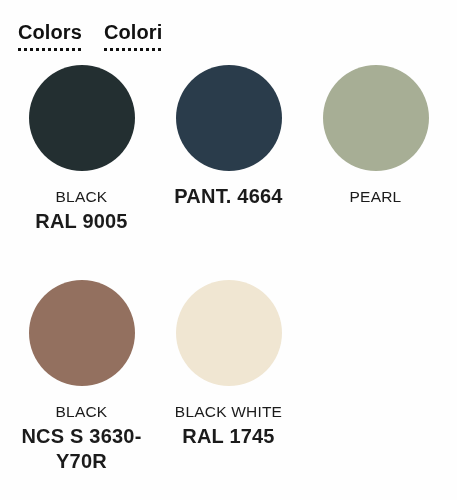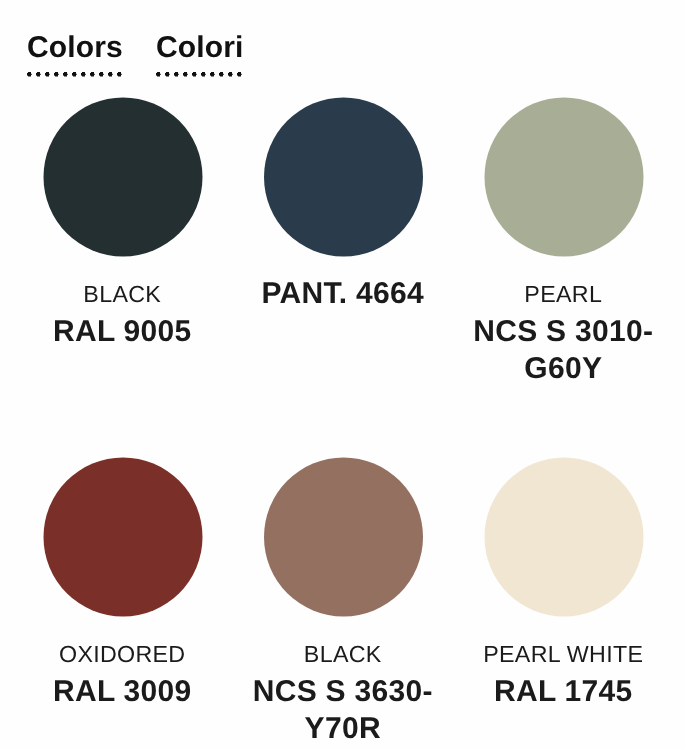--- a/index.html
+++ b/index.html
@@ -120,49 +120,41 @@
       <div class="disc" style="background: rgb(42, 60, 75);"></div>
       <div class="swatch-labels">
         <div class="swatch-code">PANT. 4664</div>
       </div>
     </div>
 
     <div class="swatch">
       <div class="disc" style="background: rgb(167, 174, 149);"></div>
       <div class="swatch-labels">
         <div class="swatch-name">PEARL</div>
-        <div class="swatch-code">NCS S 3010-G60Y</div>
       </div>
     </div>
 
   </div>
 
   <div class="row-spacer"></div>
 
   <div class="grid swatch-row-2">
 
-    <div class="swatch">
-      <div class="disc" style="background: rgb(122, 48, 40);"></div>
-      <div class="swatch-labels">
-        <div class="swatch-name">OXIDORED</div>
-        <div class="swatch-code">RAL 3009</div>
-      </div>
-    </div>
 
     <div class="swatch">
       <div class="disc" style="background: rgb(147, 112, 95);"></div>
       <div class="swatch-labels">
         <div class="swatch-name">BLACK</div>
         <div class="swatch-code">NCS S 3630-Y70R</div>
       </div>
     </div>
 
     <div class="swatch">
       <div class="disc" style="background: rgb(240, 230, 210);"></div>
       <div class="swatch-labels">
-        <div class="swatch-name">PEARL WHITE</div>
+        <div class="swatch-name">BLACK WHITE</div>
         <div class="swatch-code">RAL 1745</div>
       </div>
     </div>
 
   </div>
 
 </div>
 
 </body></html>

